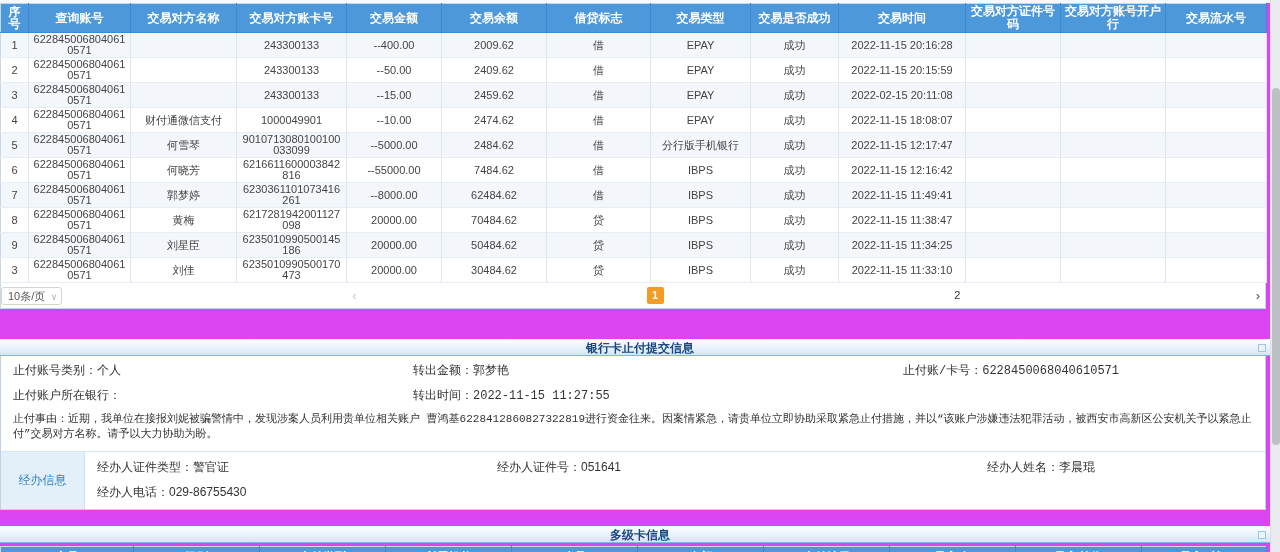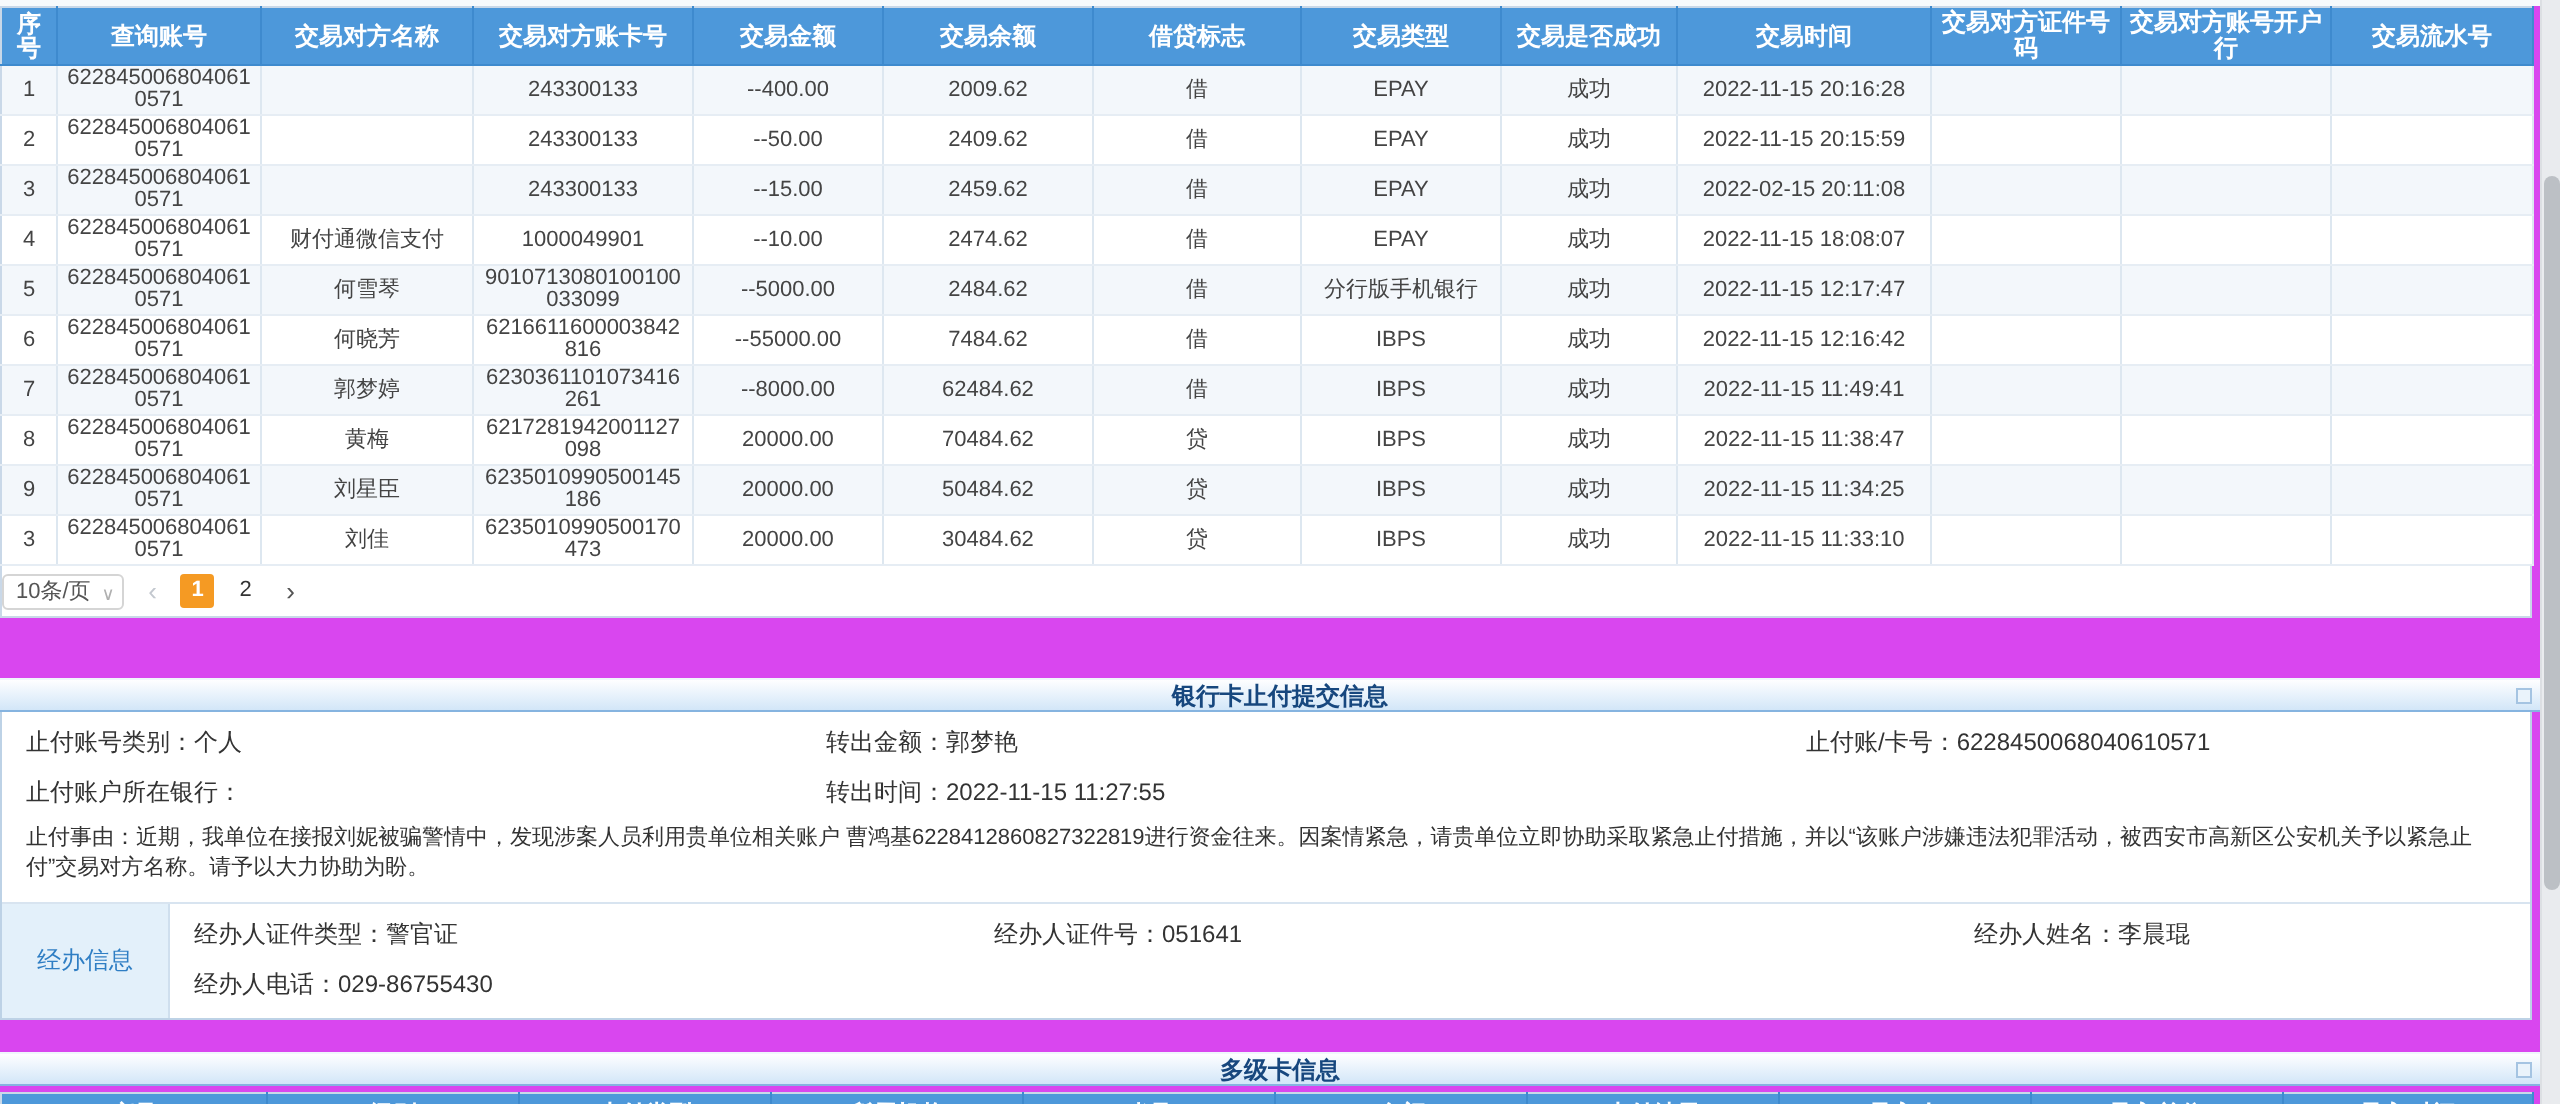--- a/index.html
+++ b/index.html
@@ -23,21 +23,21 @@
   }
   table.grid tbody tr:nth-child(odd)  { background:#f3f7fb; }
   table.grid tbody tr:nth-child(even) { background:#ffffff; }
 
   .tx-table { width:1266px; }
   .tx-table thead tr { height:24px; }
   .tx-table tbody tr { height:22px; }
   .th-wrap { display:block; width:14px; margin:0 auto; word-break:break-all; line-height:12px; }
 
   
-  .pager { width:1266px; height:26px; background:#fff; display:flex; align-items:center; justify-content:flex-start; gap:7px; border:1px solid #c9d8e8; border-top:none; }
+  .pager { width:1266px; height:26px; background:#fff; display:flex; align-items:center; justify-content:space-between; gap:7px; border:1px solid #c9d8e8; border-top:none; }
   .page-size { position:relative; height:18px; line-height:16px; border:1px solid #d5d5d5; border-radius:3px; background:#fff; font-size:11px; color:#555; padding:0 16px 0 6px; }
   .page-size .chev { position:absolute; right:4px; top:1px; font-size:9px; color:#b0b0b0; }
   .pg-arrow { font-size:13px; color:#555; width:14px; text-align:center; line-height:18px; }
   .pg-arrow.disabled { color:#c3c8cf; }
   .pg-num { width:17px; height:17px; line-height:17px; text-align:center; font-size:11px; color:#333; border-radius:2px; }
   .pg-num.current { background:#f59a23; color:#fff; font-weight:bold; }
 
   .gap30 { height:30px; }
   .gap16 { height:16px; }
   .gap3  { height:3px;  }
@@ -53,21 +53,21 @@
 
   
   .panel { width:1266px; background:#fff; border:1px solid #bdd2e6; border-top:none; }
   .panel-row { display:flex; }
   .panel-row + .panel-row { border-top:1px solid #d8e4f0; }
   .row-label { width:84px; background:#e3f0fa; color:#2f7ec4; font-size:12px; display:flex; align-items:center; justify-content:center; border-right:1px solid #cfdfee; flex:none; }
   .row-body { flex:1; padding:3px 0 4px 0; }
   .fgrid { display:grid; grid-template-columns:400px 490px 1fr; }
   .fgrid > div { height:25px; line-height:25px; font-size:12px; color:#333; padding-left:12px; white-space:nowrap; overflow:hidden; }
   .reason { font-size:11px; line-height:15px; color:#333; padding:3px 12px 5px 12px; }
-  .group1 .row-body { min-height:81px; }
+  .group1 .row-body { min-height:81px;font-family:Liberation Mono, monospace; }
   .group2 .row-body { min-height:53px; }
 
   
   .mc-table { width:1266px; }
   .mc-table thead tr { height:21px; }
 
   
   .scrollbar { position:absolute; top:0; right:0; width:10px; height:552px; background:#e9ebee; border-left:1px solid #dcdfe3; z-index:9; }
   .scroll-thumb { position:absolute; top:88px; left:1px; width:8px; height:357px; background:#bcc0c5; border-radius:4px; }
 </style>

